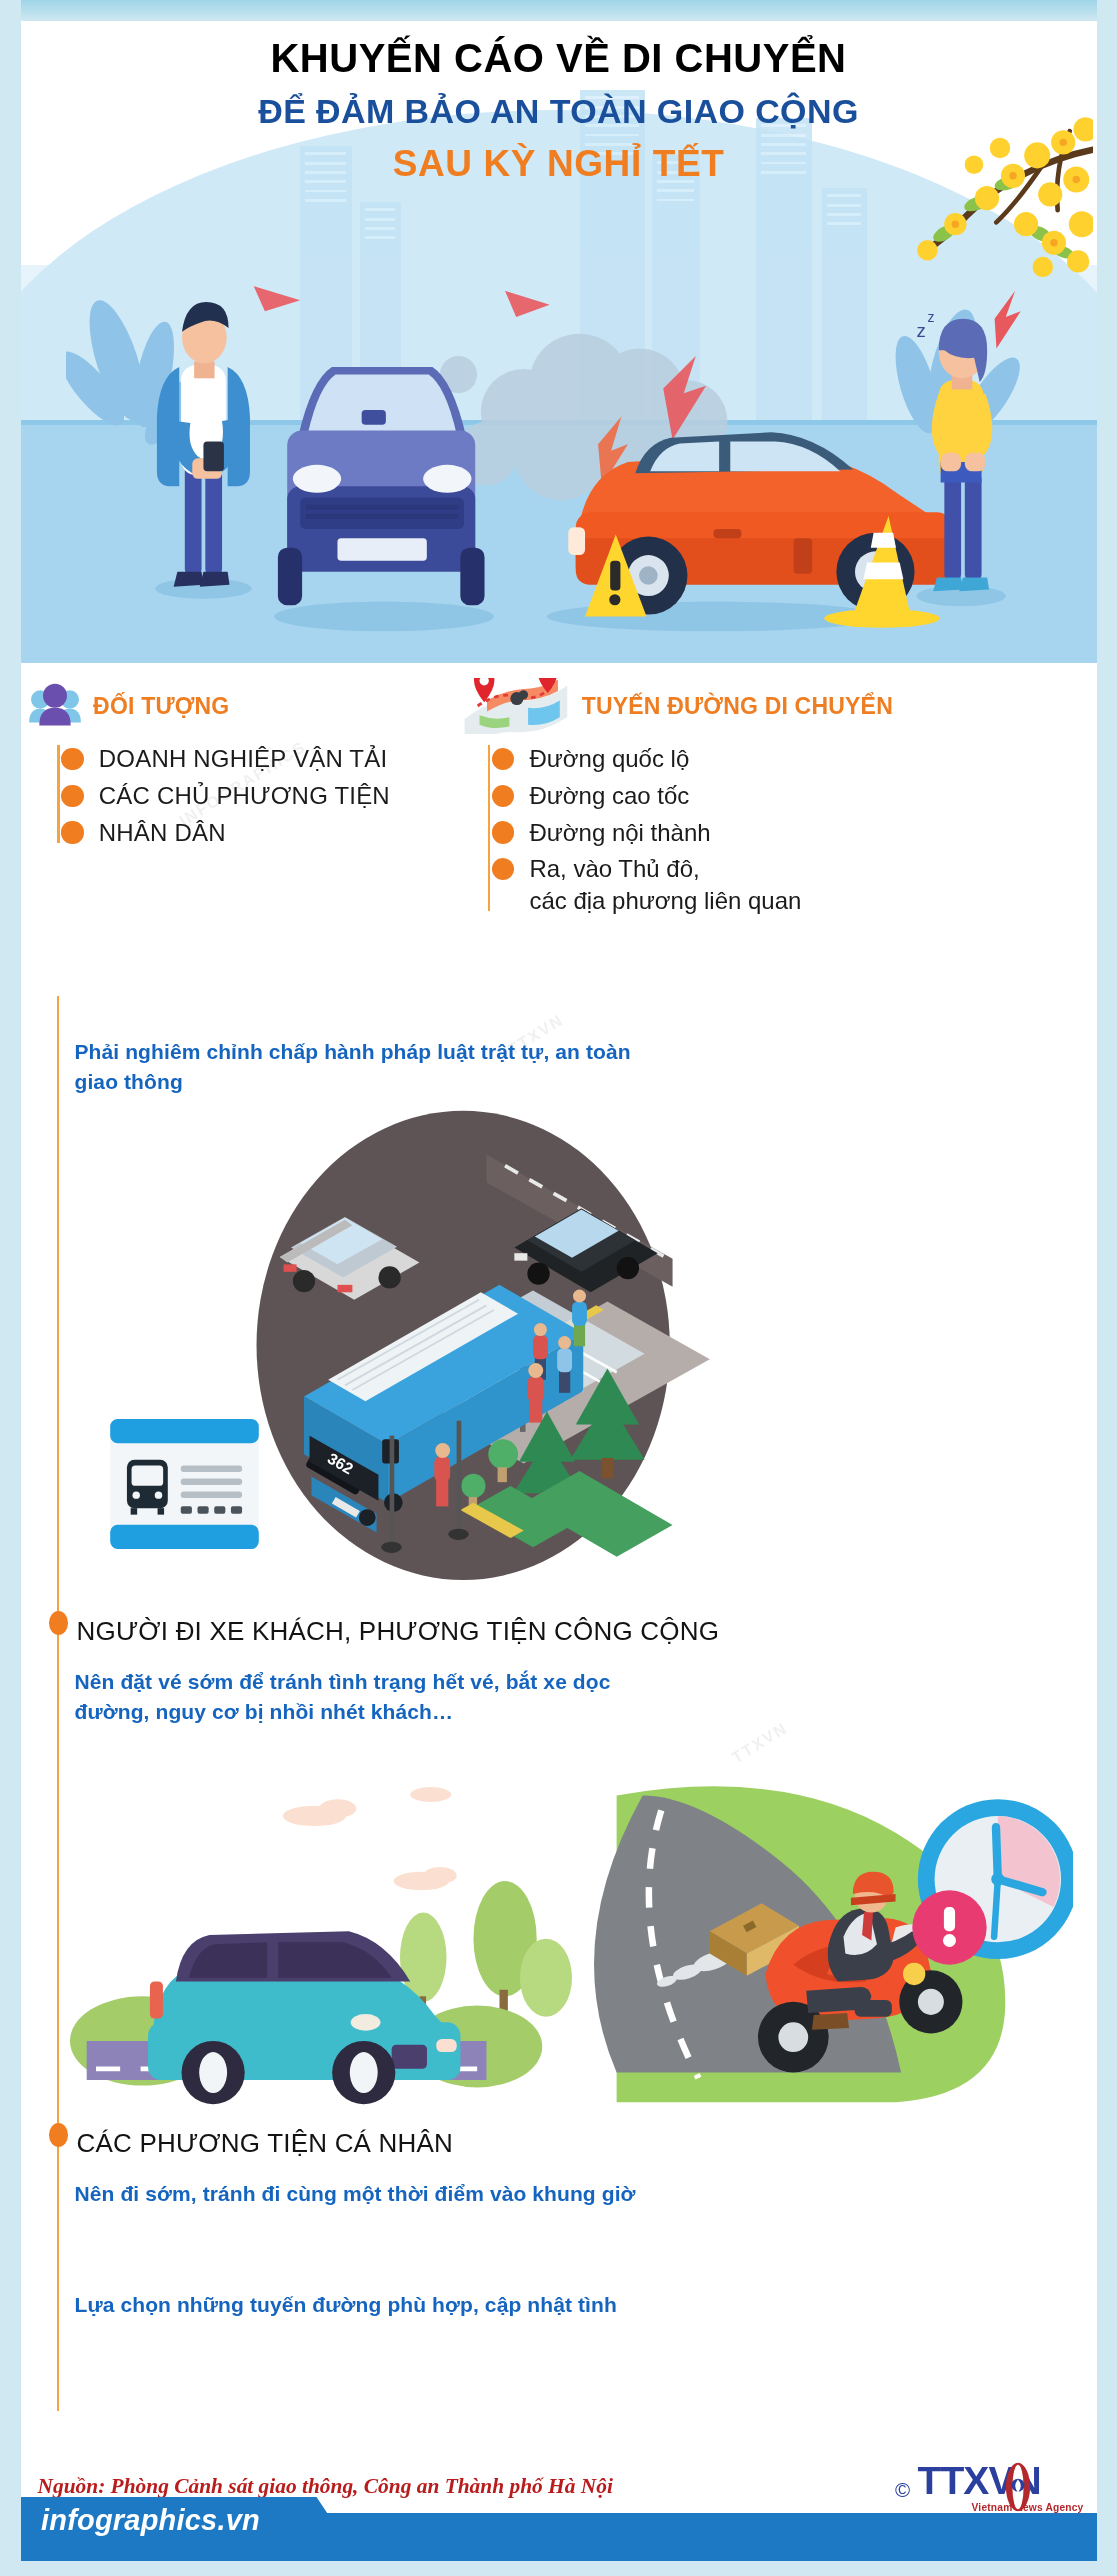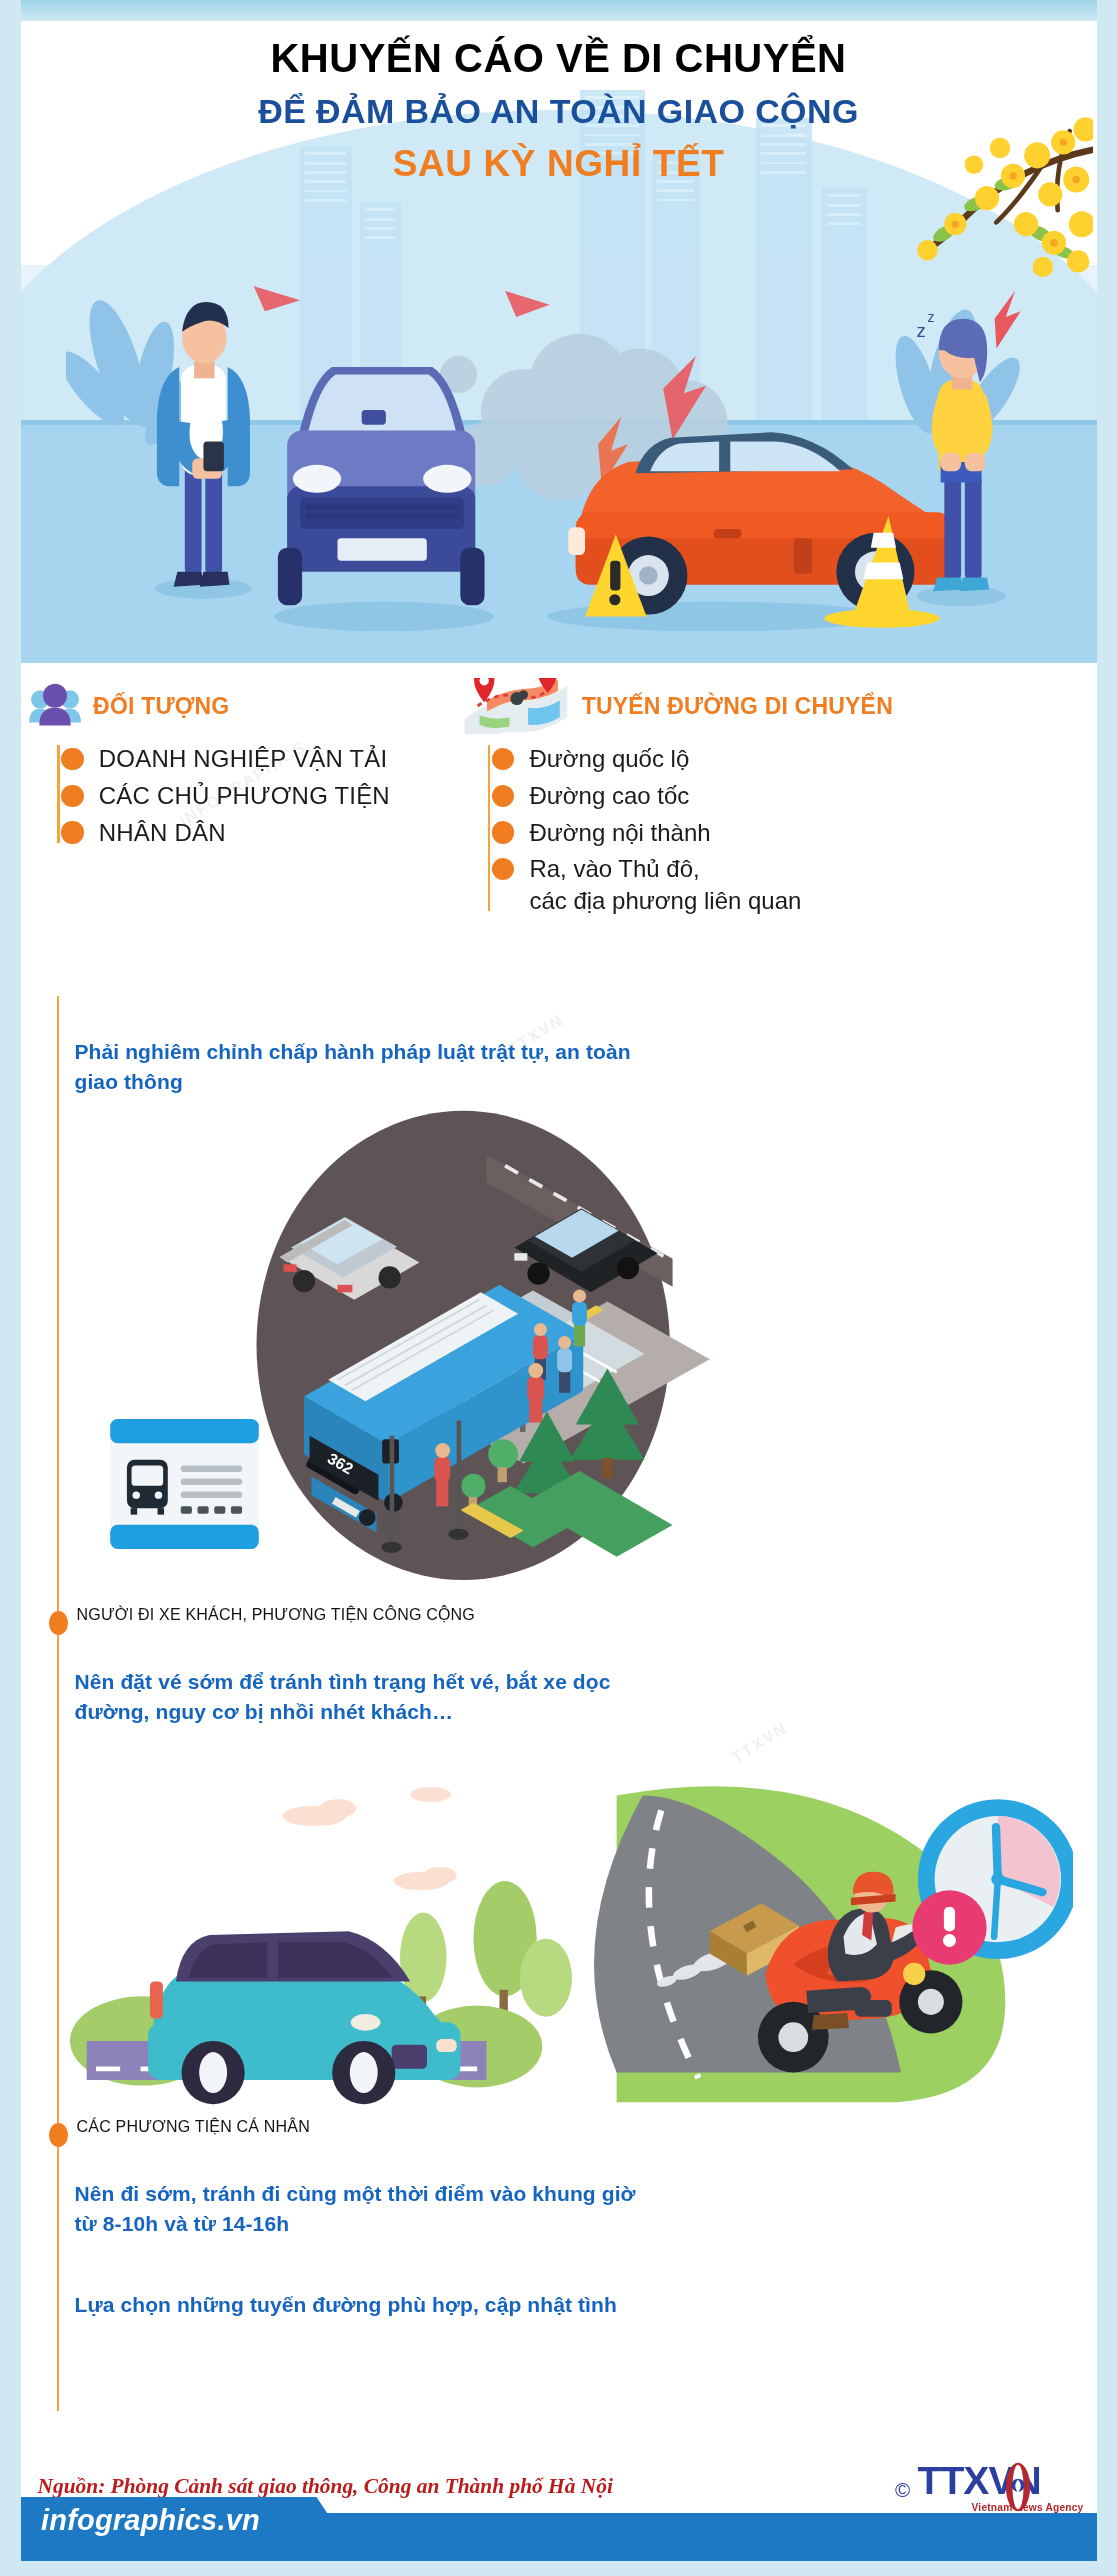--- a/index.html
+++ b/index.html
@@ -132,22 +132,22 @@
   .rail-dot {
     position: absolute; left: 28px; width: 19.6px; height: 24px;
     background: #f07d20; border-radius: 50%; z-index: 3;
   }
 
   .blue-head {
     position: absolute; color: #1565c0; font-weight: 900;
     font-size: 21px; line-height: 1.45; letter-spacing: 0.1px;
   }
   .black-line {
-    position: absolute; color: #131313; font-size: 16px;
-    line-height: 1.3; letter-spacing: 0.2px; white-space: nowrap;
+    position: absolute; color: #131313; font-size: 26px;
+    line-height: 1.3; letter-spacing: 0.2px; white-space: nowrap; margin-top: 10px;
   }
 
   
   .illus { position: absolute; }
 
   
   .footer {
     position: absolute; left: 20.5px; right: 20.5px; bottom: 15px; height: 115px;
     background: #ffffff;
   }
@@ -772,21 +772,20 @@
             <circle cx="958" cy="192" r="7" fill="#ffffff"></circle>
           </g>
         </g>
       </svg>
     </div>
 
     <div class="black-line" style="left:56px; top:1454px;">CÁC PHƯƠNG TIỆN CÁ NHÂN</div>
 
     <div class="blue-head" style="left:54px; top:1516px; width:987px;">
       <div>Nên đi sớm, tránh đi cùng một thời điểm vào khung giờ</div>
-      <div>từ 8-10h và từ 14-16h</div>
     </div>
 
     <div class="blue-head" style="left:54px; top:1627px; width:987px;">
       <div>Lựa chọn những tuyến đường phù hợp, cập nhật tình</div>
     </div>
 
   </div>
 
   <div class="footer">
     <div class="src">Nguồn: Phòng Cảnh sát giao thông, Công an Thành phố Hà Nội</div>

